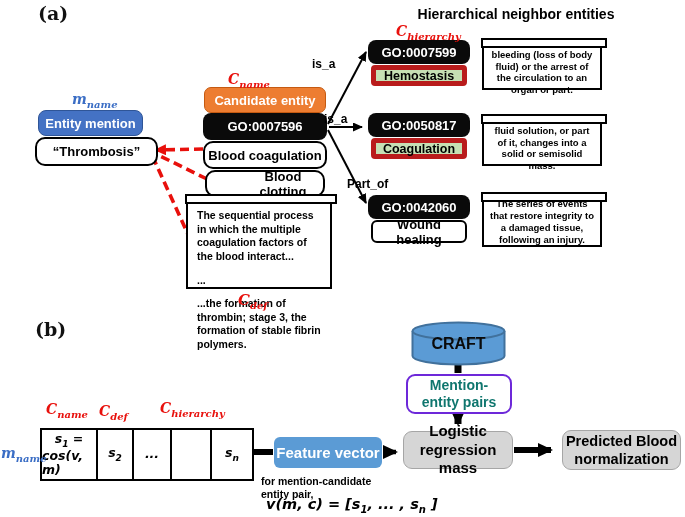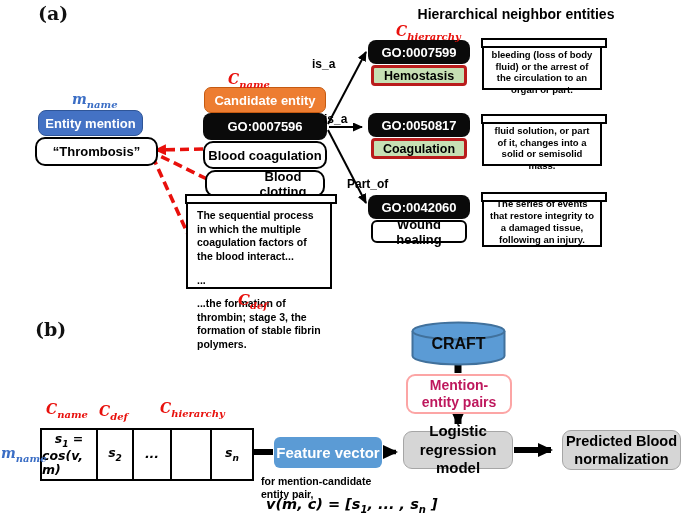--- a/index.html
+++ b/index.html
@@ -15,42 +15,42 @@
   .mathlabel sub{font-size:10px;}
   .red{color:#E8100C;}
   .blue{color:#3B6EC5;}
   .hdr-blue{background:#4472C4;color:#fff;border:1px solid #2F5597;border-radius:8px;
        font-weight:bold;font-size:13px;}
   .hdr-orange{background:#ED7D31;color:#fff;border:1.5px solid #C55A11;border-radius:7px;
        font-weight:bold;font-size:13px;}
   .go-black{background:#0a0a0a;color:#fff;border-radius:8px;font-weight:bold;font-size:13px;}
   .name-white{background:#fff;color:#000;border:2.5px solid #000;border-radius:10px;
        font-weight:bold;font-size:13px;}
-  .name-green{background:#C6E0B4;color:#000;border:3px solid #b91c1c;border-radius:4px;
+  .name-green{background:#C6E0B4;color:#000;border:5px solid #b91c1c;border-radius:4px;
        font-weight:bold;font-size:12.5px;}
   .scroll{background:#fff;border:2px solid #000;z-index:2;}
   .scroll::before{content:"";position:absolute;top:-7px;left:-3px;right:-7px;height:6px;
        background:#fff;border:2px solid #000;}
   .defbox{font-weight:bold;font-size:9.5px;line-height:1.25;color:#000;padding:3px 5px;}
   .bigdef{font-weight:bold;font-size:10.5px;line-height:1.3;color:#000;text-align:left;
        padding:8px 8px 4px 9px;align-items:flex-start;justify-content:flex-start;
        flex-direction:column;}
   .bigdef p{margin:0 0 10px 0;}
   .rel-label{position:absolute;z-index:3;font-weight:bold;font-size:12px;color:#000;}
   .title{position:absolute;z-index:2;font-weight:bold;font-size:14px;color:#000;}
   .vtable{position:absolute;z-index:2;display:flex;border:2px solid #000;background:#fff;}
   .vcell{border-right:2px solid #000;display:flex;flex-direction:column;align-items:center;
        justify-content:center;font-family:"DejaVu Sans",sans-serif;font-style:italic;
        font-size:12.5px;font-weight:bold;line-height:1.15;box-sizing:border-box;}
   .vcell:last-child{border-right:none;}
   .vcell sub{font-size:9px;font-style:italic;}
   .blue-btn{background:#5B9BD5;color:#fff;border-radius:6px;font-weight:bold;font-size:15px;}
   .gray-box{background:#D6D6D6;color:#000;border:1.5px solid #A6A6A6;border-radius:9px;
        font-weight:bold;}
-  .outline-blue{background:#fff;border:2px solid #fca5a5;border-radius:9px;color:#be185d;
+  .outline-blue{background:#fff;border:2px solid #6d28d9;border-radius:9px;color:#0f766e;
        font-weight:bold;font-size:14px;line-height:1.3;}
   .note{position:absolute;z-index:2;font-weight:bold;font-size:10.5px;color:#000;line-height:1.3;}
   .formula{position:absolute;z-index:2;font-family:"DejaVu Sans",sans-serif;font-style:italic;
        font-weight:bold;font-size:14.5px;color:#000;}
   .formula sub{font-size:10px;}
   .craft-label{position:absolute;z-index:3;font-weight:bold;font-size:16px;color:#0a0a0a;
        text-align:center;}
   .two-line{flex-direction:column;line-height:1.25;}
 </style>
 </head>
@@ -184,21 +184,21 @@
 
   <div class="craft-label" style="left:412px;top:335px;width:93px;">CRAFT</div>
 
   <div class="box outline-blue two-line" style="left:406px;top:374px;width:106px;height:40px;">
     <div>Mention-</div>
     <div>entity pairs</div>
   </div>
 
   <div class="box gray-box two-line" style="left:403px;top:431px;width:110px;height:38px;font-size:15px;">
     <div>Logistic regression</div>
-    <div>model</div>
+    <div>mass</div>
   </div>
 
   <div class="box gray-box two-line" style="left:562px;top:430px;width:119px;height:40px;font-size:14.5px;">
     <div>Predicted Blood</div>
     <div>normalization</div>
   </div>
 
 </div>
 
 </body></html>

